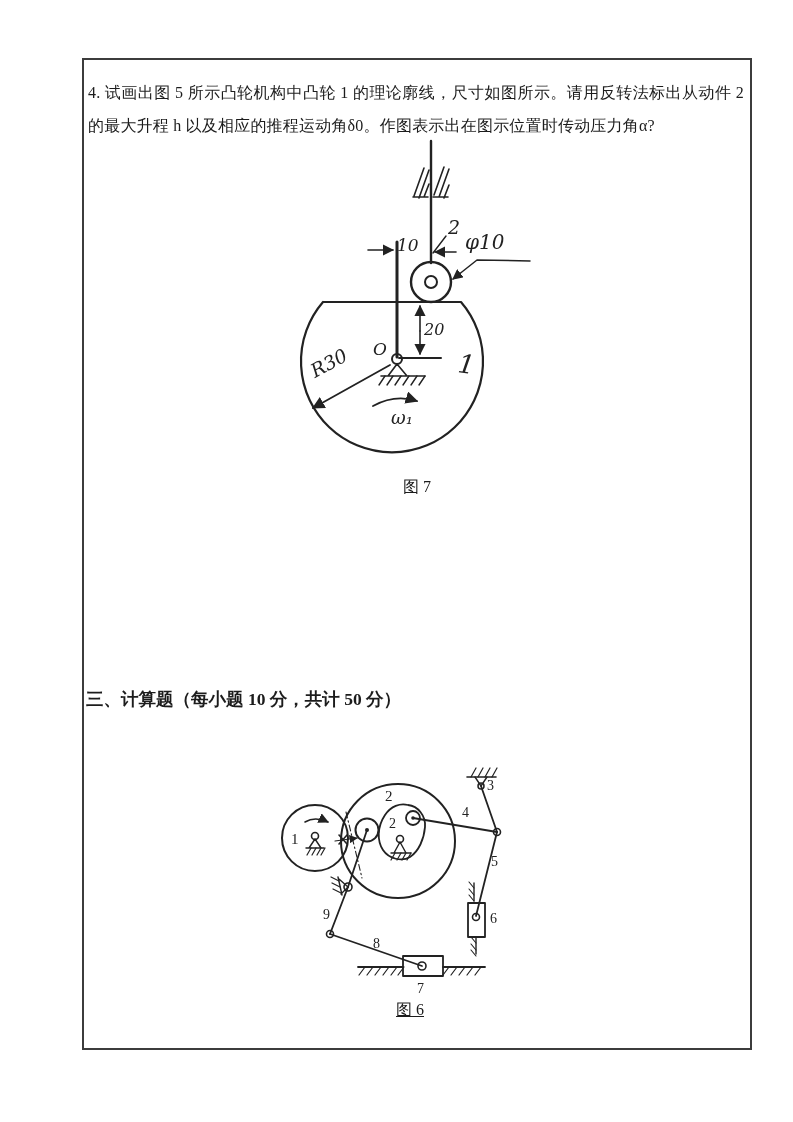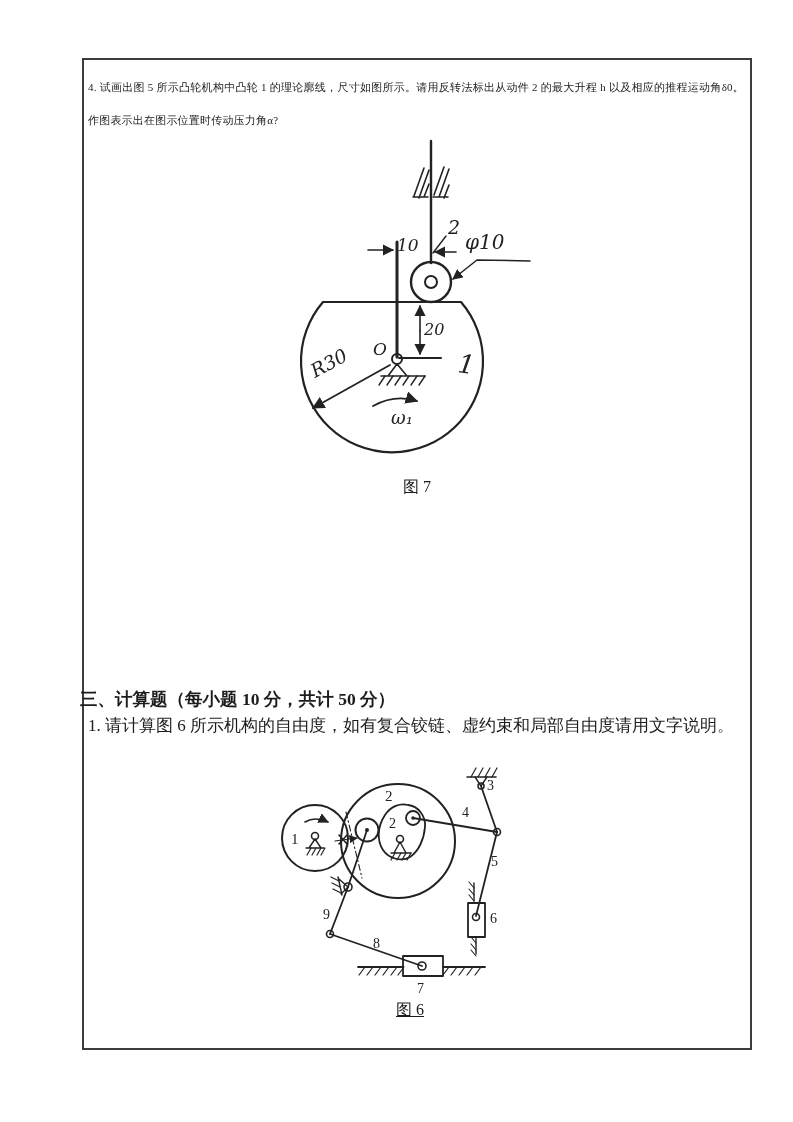--- a/index.html
+++ b/index.html
@@ -6,24 +6,24 @@
   #page{
     position:relative;width:793px;height:1122px;background:#ffffff;overflow:hidden;
     font-family:"Liberation Serif","DejaVu Serif",serif;color:#1c1c1c;
   }
   #frame{
     position:absolute;left:82px;top:58px;width:666px;height:988px;
     border:2px solid #3c3c3c;background:#ffffff;
   }
   .q-text{
     position:absolute;left:88px;top:60px;width:656px;
-    font-size:11px;line-height:33px;text-align:justify;letter-spacing:0.2px;
+    font-size:16px;line-height:33px;text-align:justify;letter-spacing:0.2px;
   }
   .sec-head{
-    position:absolute;left:80px;top:687px;width:650px;
+    position:absolute;left:86px;top:687px;width:650px;
     font-size:17.5px;font-weight:bold;line-height:24px;
   }
   .sec-item{
     position:absolute;left:88px;top:714px;width:656px;
     font-size:17px;line-height:24px;
   }
   .fig-caption{
     position:absolute;font-size:16px;text-align:center;width:60px;
   }
   #cap5{left:387px;top:477px;}
@@ -104,21 +104,20 @@
       <path class="ink" d="M108 271 Q130 259 152 266" stroke-width="1.8" marker-end="url(#arr5)"></path>
       <text class="hw" x="126" y="289" font-size="18">ω₁</text>
     </g>
 
     <text class="hw" x="192" y="237" font-size="26" transform="rotate(8 192 237)">1</text>
   </svg>
 
   <div id="cap5" class="fig-caption">图 7</div>
 
   <div class="sec-head">三、计算题（每小题 10 分，共计 50 分）</div>
-  <div class="sec-item">1. 请计算图 6 所示机构的自由度，如有复合铰链、虚约束和局部自由度请用文字说明。</div>
 
   <svg id="fig6" width="265" height="245" viewBox="0 0 265 245">
     <defs>
       <marker id="arr6" viewBox="0 0 10 10" refX="9" refY="5" markerWidth="7" markerHeight="7" orient="auto">
         <path d="M0,0 L10,5 L0,10 z" fill="#222"></path>
       </marker>
     </defs>
 
     <g>
       <circle class="ink" cx="50" cy="83" r="33" stroke-width="2"></circle>

